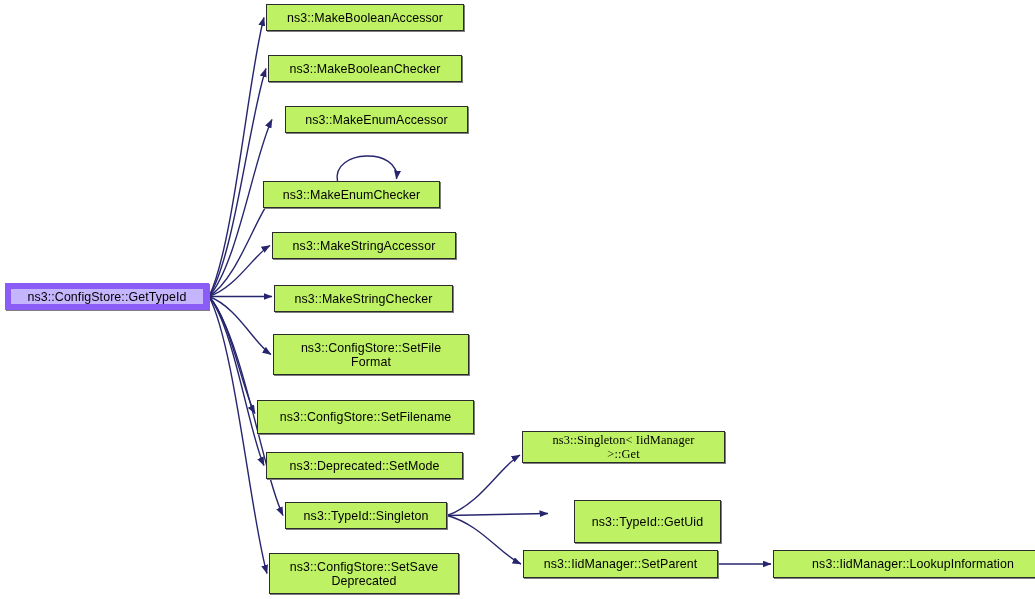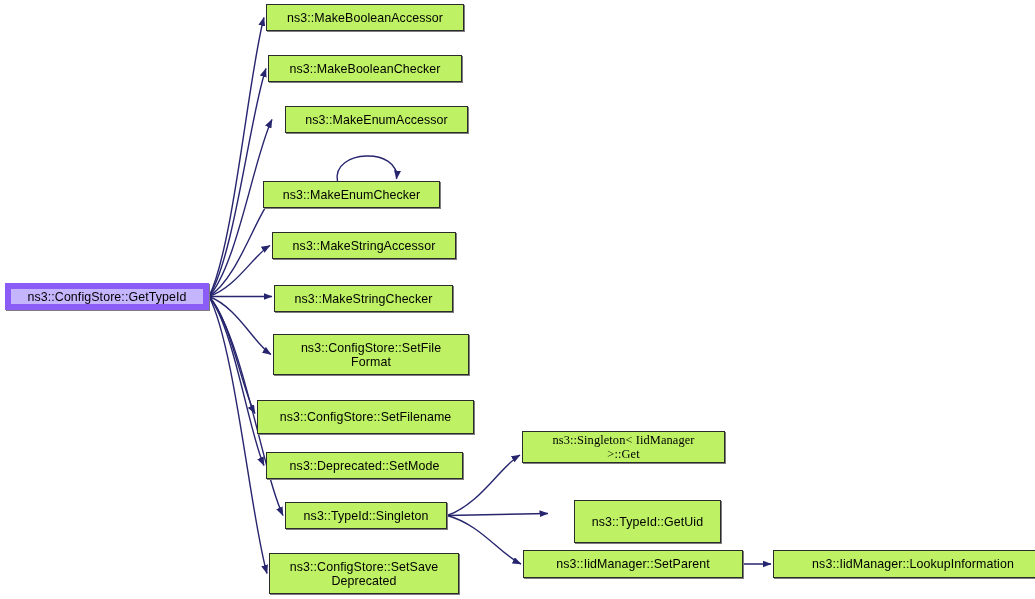--- a/index.html
+++ b/index.html
@@ -93,17 +93,17 @@
       <div class="node" style="left: 273px; top: 334px; width: 196px; height: 41px;"><span class="node-label">ns3::ConfigStore::SetFile
 Format</span></div>
       <div class="node" style="left: 257px; top: 400px; width: 217px; height: 34px;"><span class="node-label">ns3::ConfigStore::SetFilename</span></div>
       <div class="node" style="left: 266px; top: 452px; width: 197px; height: 27px;"><span class="node-label">ns3::Deprecated::SetMode</span></div>
       <div class="node" style="left: 285px; top: 502px; width: 162px; height: 27px;"><span class="node-label">ns3::TypeId::Singleton</span></div>
       <div class="node" style="left: 269px; top: 553px; width: 190px; height: 41px;"><span class="node-label">ns3::ConfigStore::SetSave
 Deprecated</span></div>
       <div class="node" style="left: 522px; top: 431px; width: 203px; height: 32px; font-family: Liberation Serif, serif;"><span class="node-label">ns3::Singleton&lt; IidManager
 &gt;::Get</span></div>
       <div class="node" style="left: 550px; top: 500px; width: 147px; height: 43px; margin-left: 24px;"><span class="node-label">ns3::TypeId::GetUid</span></div>
-      <div class="node" style="left: 523px; top: 550px; width: 220px; height: 28px;"><span class="node-label">ns3::IidManager::SetParent</span></div>
+      <div class="node" style="left: 523px; top: 550px; width: 195px; height: 28px;"><span class="node-label">ns3::IidManager::SetParent</span></div>
       <div class="node" style="left: 773px; top: 550px; width: 280px; height: 28px; justify-content: center;"><span class="node-label">ns3::IidManager::LookupInformation</span></div>
     </div>
 
 </div>
 
 </body></html>

